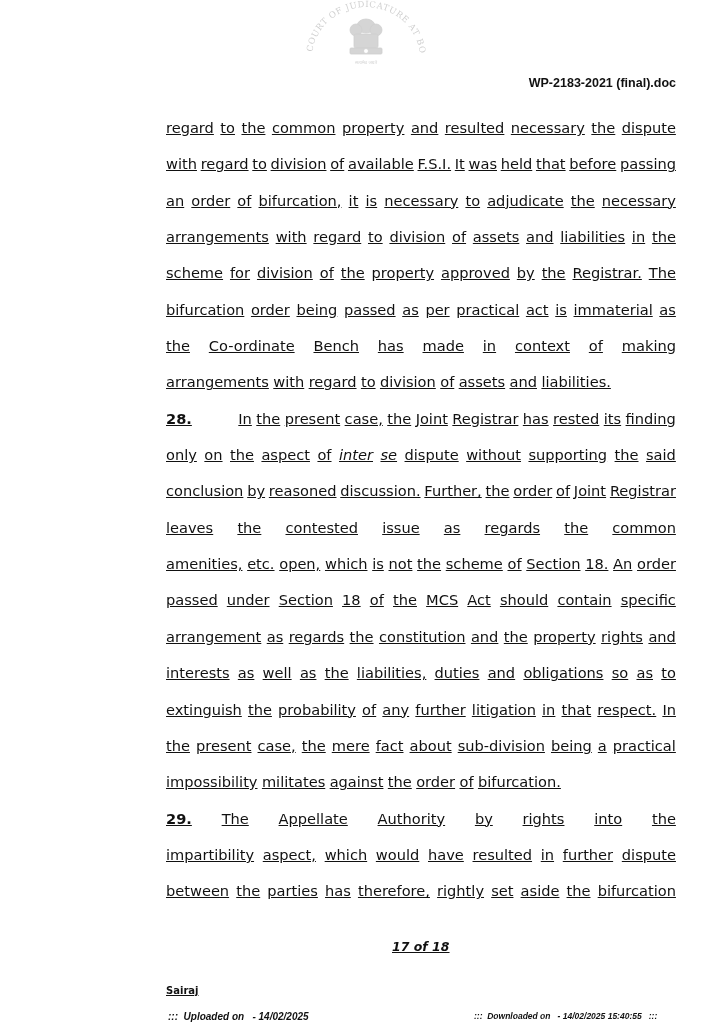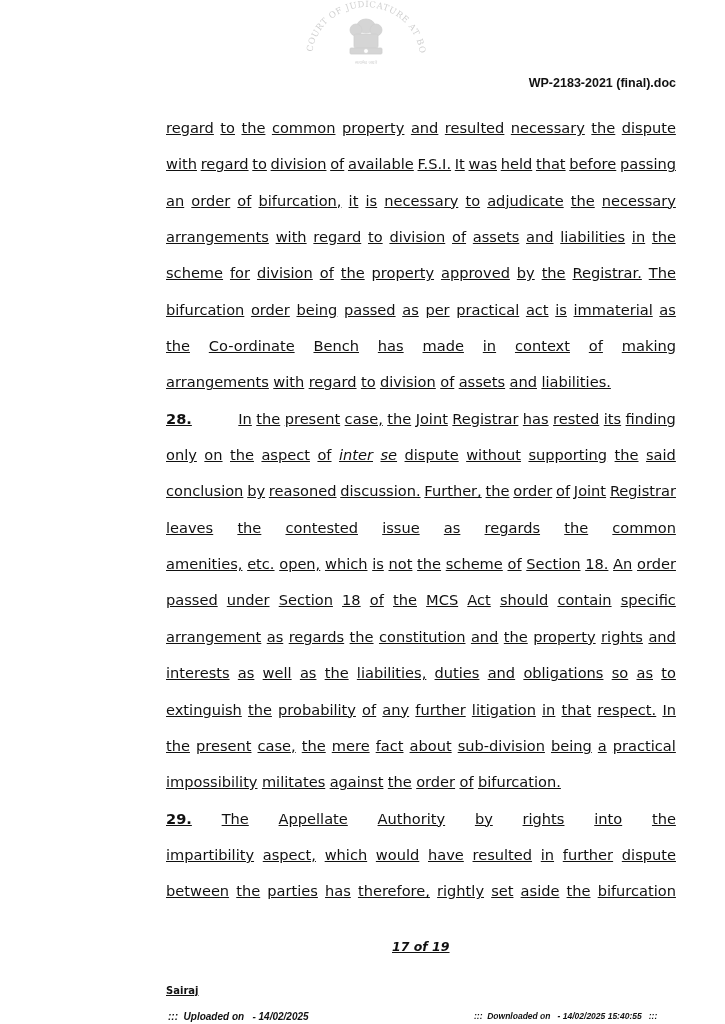--- a/index.html
+++ b/index.html
@@ -396,16 +396,16 @@
       <span class="w">therefore,</span>
       <span class="w">rightly</span>
       <span class="w">set</span>
       <span class="w">aside</span>
       <span class="w">the</span>
       <span class="w">bifurcation</span>
     </div>
   </div>
 
 <div class="footer-sign">Sairaj</div>
-<div class="footer-page">17 of  19</div>
+<div class="footer-page">17 of  18</div>
 
 <div class="stamp-left">:::  Uploaded on   - 14/02/2025</div>
 <div class="stamp-right">:::  Downloaded on   - 14/02/2025 15:40:55   :::</div>
 
 </body></html>

